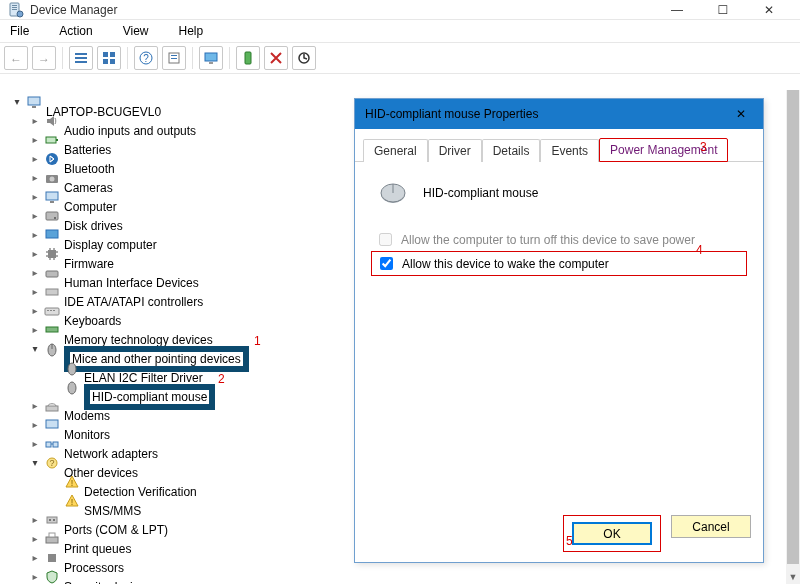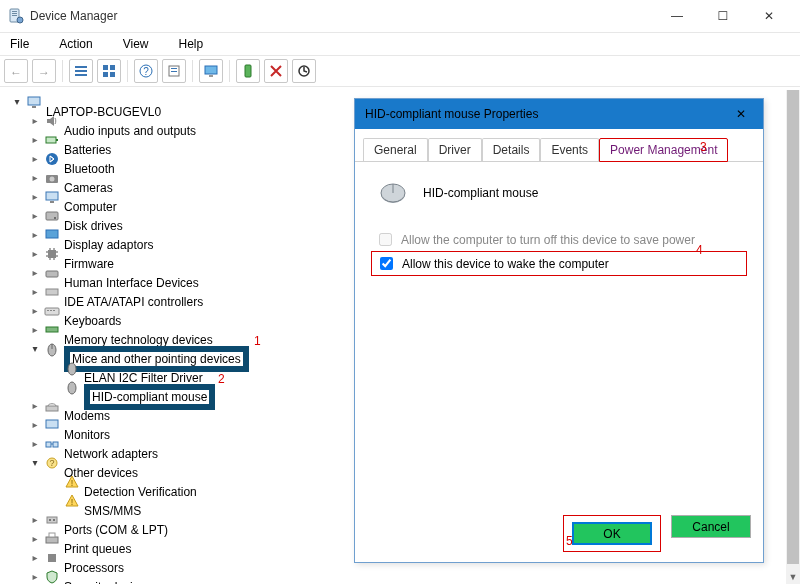--- a/index.html
+++ b/index.html
@@ -9,21 +9,21 @@
     font-size: 12px;
     background: #fff;
     color: #000;
     width: 800px;
     height: 584px;
     overflow: hidden;
     position: relative;
   }
   
   .titlebar {
-    height: 33px;
+    height: 20px;
     display: flex;
     align-items: center;
     padding: 0 8px;
     background: #fff;
     border-bottom: 1px solid #e7e7e7;
   }
   .titlebar .app-icon {
     width: 16px; height: 16px; margin-right: 6px;
   }
   .titlebar .title { flex: 0 0 auto; color: #333; }
@@ -104,21 +104,21 @@
     box-shadow: 2px 2px 6px rgba(0,0,0,0.12);
   }
   .dlg-title {
     height: 30px; background: #1979ca; color: #000000;
     display: flex; align-items: center; padding: 0 10px;
     font-size: 12px;
   }
   .dlg-title .spacer { flex: 1; }
   .dlg-close { width: 24px; text-align: center; }
   .tabstrip {
-    display: flex; align-items: flex-start; gap: 0;
+    display: flex; align-items: center; gap: 0;
     padding: 8px 8px 0 8px; background: #fff;
     border-bottom: 1px solid #d0d0d0;
     position: relative;
   }
   .tab {
     padding: 4px 10px; border: 1px solid #d0d0d0; border-bottom: none;
     background: #fff; font-size: 12px; color: #333;
     position: relative; top: 1px;
     border-radius: 2px 2px 0 0;
   }
@@ -128,21 +128,21 @@
   .dev-row { display: flex; align-items: center; gap: 12px; margin: 6px 0 22px 4px; }
   .dev-icon { width: 36px; height: 26px; }
   .chk-row { display: flex; align-items: center; gap: 6px; font-size: 12px; padding: 2px 4px; }
   .chk-row.disabled { color: #888; }
   .chk-row input[type="checkbox"] { width: 13px; height: 13px; }
   .chk-row.hl { border: 1px solid #d90000; }
   .dlg-buttons {
     position: absolute; right: 12px; bottom: 10px; display: flex; gap: 10px;
   }
   .btn {
-    min-width: 80px; height: 23px; border: 1px solid #adadad; background: #22c55e;
+    min-width: 80px; height: 23px; border: 1px solid #adadad; background: #fef9c3;
     display: flex; align-items: center; justify-content: center; font-size: 12px;
   }
   .btn.def { border: 1px solid #0078d7; box-shadow: inset 0 0 0 1px #0078d7; }
   .btn-ok-wrap { border: 1px solid #d90000; padding: 6px 8px; display: inline-flex; }
   .ann3 { left: 700px; top: 140px; position: absolute; color: #d90000; }
   .ann4 { left: 696px; top: 243px; position: absolute; color: #d90000; }
   .ann5 { left: 566px; top: 534px; position: absolute; color: #d90000; }
 </style>
 </head>
 <body>
@@ -316,21 +316,21 @@
           </span>
           <span class="nlabel">Disk drives</span>
         </div>
       <div class="node d1">
           <span class="twisty col"></span>
           <span class="nicon">
             <svg width="16" height="16">
               <rect x="2" y="3" width="12" height="8" fill="#5aa2d8" stroke="#2a6fb5"></rect>
             </svg>
           </span>
-          <span class="nlabel">Display adaptors</span>
+          <span class="nlabel">Display computer</span>
         </div>
       <div class="node d1">
           <span class="twisty col"></span>
           <span class="nicon">
             <svg width="16" height="16">
               <rect x="4" y="4" width="8" height="8" fill="#888"></rect>
               <path d="M4 6h-2M4 10h-2M12 6h2M12 10h2M6 4v-2M10 4v-2M6 12v2M10 12v2" stroke="#555"></path>
             </svg>
           </span>
           <span class="nlabel">Firmware</span>

